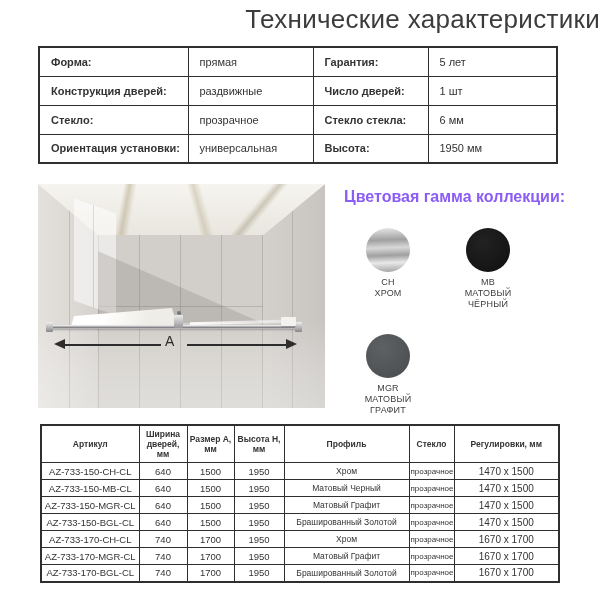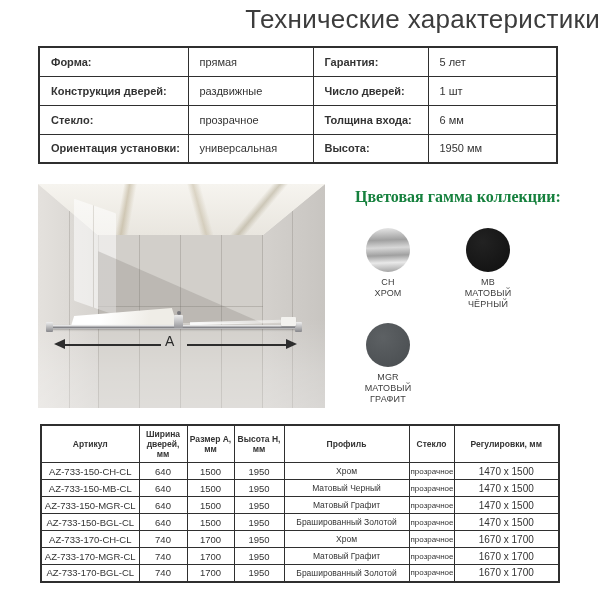--- a/index.html
+++ b/index.html
@@ -113,26 +113,26 @@
   .bracket-white { left:243px; top:133px; width:15px; height:9px; background:#f3f2ef; border-radius:1px; box-shadow:0 1px 1px rgba(0,0,0,.18); }
   .dim-line { top:160px; height:1.5px; background:#2d2d2d; }
   .dim-line.l { left:27px; width:96px; } .dim-line.r { left:149px; width:99px; }
   .dim-head { top:155px; width:0; height:0; border-top:5px solid transparent; border-bottom:5px solid transparent; }
   .dim-head.l { left:16px; border-right:11px solid #2d2d2d; }
   .dim-head.r { left:248px; border-left:11px solid #2d2d2d; }
   .dim-label { left:127px; top:149px; font-size:14px; color:#2a2a2a; }
 
   
   .palette-title {
-    position:absolute; left:355px; top:188px;
-    font-size:16px; font-weight:bold; color:#15803d; white-space:nowrap;font-family:Liberation Serif, serif;
+    position:absolute; left:344px; top:188px;
+    font-size:16px; font-weight:bold; color:#8b5cf6; white-space:nowrap;
   }
   .swatch-grid {
     position:absolute; left:338px; top:228px; width:200px;
-    display:grid; grid-template-columns:100px 100px; row-gap:13px;
+    display:grid; grid-template-columns:100px 100px; row-gap:24px;
   }
   .swatch { display:flex; flex-direction:column; align-items:center; }
   .swatch-circle { width:44px; height:44px; border-radius:50%; margin-bottom:5px; }
   .swatch-line { font-size:9px; line-height:11px; color:#3d3d3d; text-align:center; letter-spacing:.2px; white-space:nowrap; }
 
   
   .products-table {
     position:absolute; left:40px; top:424px; width:518px;
     table-layout:fixed; border:2px solid #2f2f2f;
   }
@@ -171,21 +171,21 @@
     </tr>
     <tr>
       <td class="lbl">Конструкция дверей:</td>
       <td class="val">раздвижные</td>
       <td class="lbl">Число дверей:</td>
       <td class="val">1 шт</td>
     </tr>
     <tr>
       <td class="lbl">Стекло:</td>
       <td class="val">прозрачное</td>
-      <td class="lbl">Толщина входа:</td>
+      <td class="lbl">Стекло стекла:</td>
       <td class="val">6 мм</td>
     </tr>
     <tr>
       <td class="lbl">Ориентация установки:</td>
       <td class="val">универсальная</td>
       <td class="lbl">Высота:</td>
       <td class="val">1950 мм</td>
     </tr>
   </tbody>
 </table>

